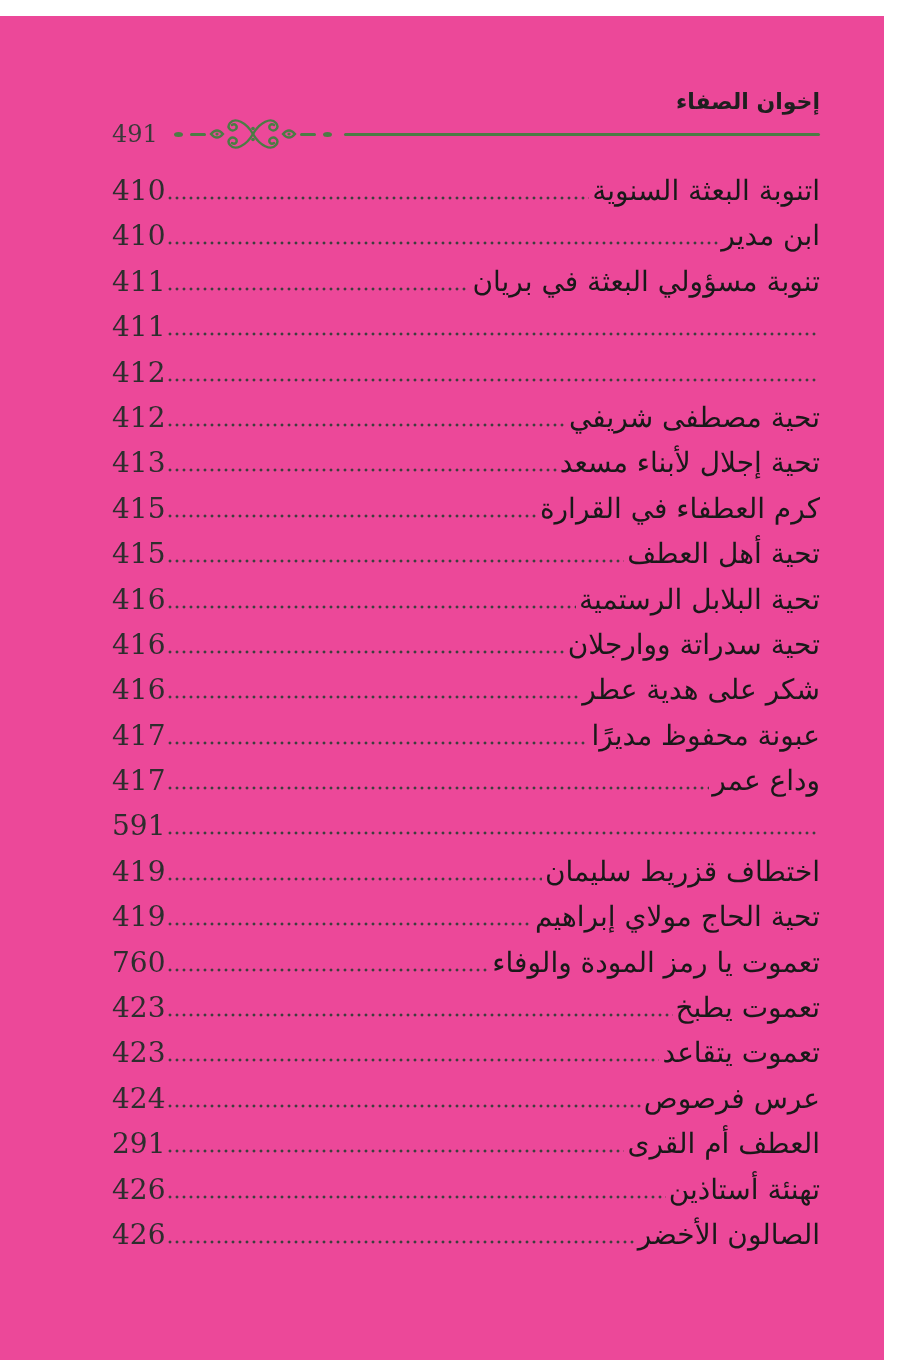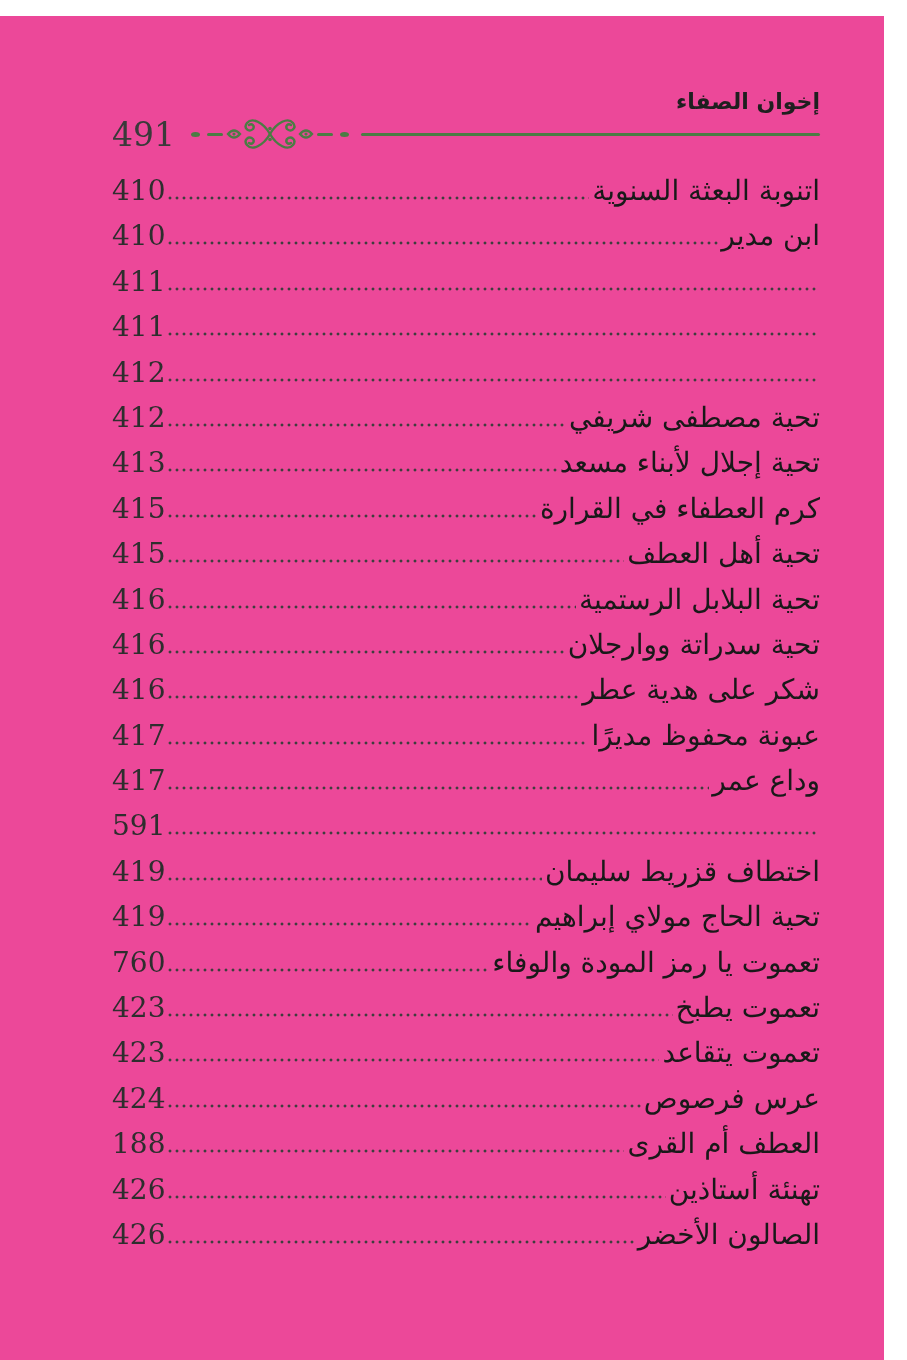--- a/index.html
+++ b/index.html
@@ -35,21 +35,21 @@
     color: #1f1f1f;
   }
   .rule-row {
     display: flex;
     align-items: center;
     height: 48px;
     margin-top: -6px;
     color: var(--accent, #4b7c44);
   }
   .page-number {
-    font-size: 33px;
+    font-size: 24px;
     color: #3a3a3a;
     margin-right: 12px;
     line-height: 1;
   }
   .orn-dot {
     width: 9px; height: 5px;
     border-radius: 50%;
     background: var(--accent, #4b7c44);
     margin: 0 4px;
     flex: 0 0 auto;
@@ -145,20 +145,21 @@
     <span class="toc-page">410</span>
   </div>
 
   <div class="toc-row">
     <span class="toc-title">ابن مدير</span>
     <span class="toc-leader"></span>
     <span class="toc-page">410</span>
   </div>
 
   <div class="toc-row">
+    <span class="toc-title">تنوبة مسؤولي البعثة في بريان</span>
     <span class="toc-leader"></span>
     <span class="toc-page">411</span>
   </div>
 
   <div class="toc-row">
     <span class="toc-leader"></span>
     <span class="toc-page">411</span>
   </div>
 
   <div class="toc-row">
@@ -257,21 +258,21 @@
 
   <div class="toc-row">
     <span class="toc-title">عرس فرصوص</span>
     <span class="toc-leader"></span>
     <span class="toc-page">424</span>
   </div>
 
   <div class="toc-row">
     <span class="toc-title">العطف أم القرى</span>
     <span class="toc-leader"></span>
-    <span class="toc-page">188</span>
+    <span class="toc-page">291</span>
   </div>
 
   <div class="toc-row">
     <span class="toc-title">تهنئة أستاذين</span>
     <span class="toc-leader"></span>
     <span class="toc-page">426</span>
   </div>
 
   <div class="toc-row">
     <span class="toc-title">الصالون الأخضر</span>

